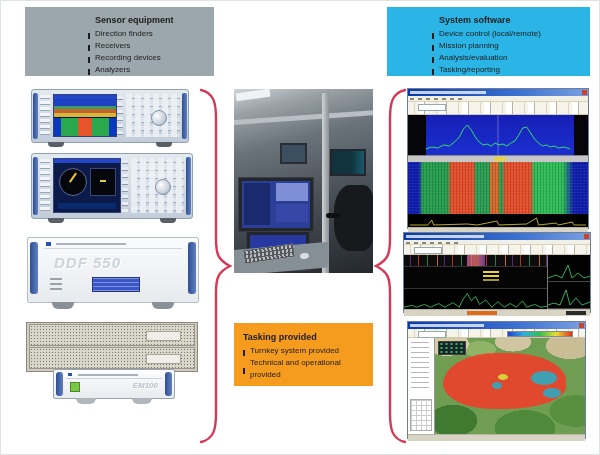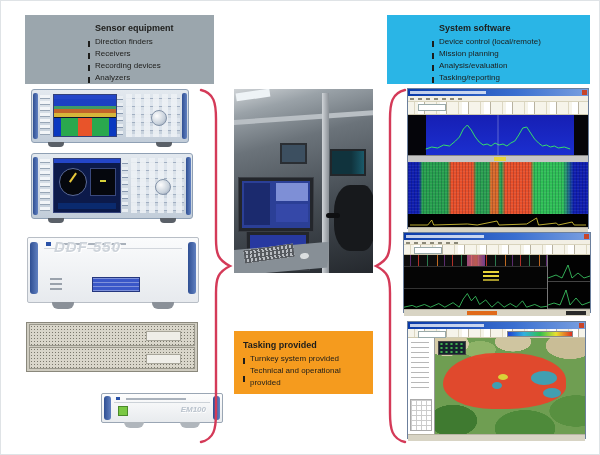--- a/index.html
+++ b/index.html
@@ -4,21 +4,21 @@
 <style>
   :root{
     --sensor-box-bg:#9ba6ad; --software-box-bg:#2ab5e6; --services-box-bg:#f59b1e;
     --brace:#d43a58; --text:#1d1d1b; --page-bg:#ffffff;
   }
   html,body{margin:0;padding:0;background:#fff;}
   .page{position:relative;width:598px;height:453px;border:1px solid #dfe3e6;background:var(--page-bg);
         font-family:"Liberation Sans",sans-serif;color:var(--text);overflow:hidden;}
 
   
-  .infobox{position:absolute;box-sizing:border-box;margin-top:8px;}
+  .infobox{position:absolute;box-sizing:border-box;}
   .box-sensor{left:24px;top:6px;width:189px;height:69px;background:var(--sensor-box-bg);}
   .box-software{left:386px;top:6px;width:203px;height:69px;background:var(--software-box-bg);}
   .box-services{left:233px;top:322px;width:139px;height:63px;background:var(--services-box-bg);}
   .box-inner{padding-top:8px;}
   .box-sensor .box-inner{margin-left:62px;}
   .box-software .box-inner{margin-left:44px;}
   .box-services .box-inner{margin-left:8px;padding-top:9px;}
   .box-title{font-size:9px;font-weight:bold;margin:0 0 3px 8px;}
   .box-list{list-style:none;margin:0;padding:0;}
   .box-list li{display:flex;align-items:center;font-size:8px;line-height:12px;}
@@ -67,34 +67,34 @@
       background:linear-gradient(#fafbfc,#e7eaee);border:1px solid #b8bec6;}
   .ddf::before,.ddf::after{content:"";position:absolute;bottom:-7px;width:22px;height:7px;background:#8a9098;
       border-radius:0 0 6px 6px;}
   .ddf::before{left:14%;} .ddf::after{right:14%;}
   .ddf-hdl{position:absolute;top:4px;bottom:8px;width:8px;border-radius:3px;
       background:linear-gradient(90deg,#2f4f93,#6080c0);}
   .ddf-hdl.l{left:2px}.ddf-hdl.r{right:2px}
   .ddf-top{position:absolute;left:16px;right:16px;top:3px;height:7px;border-bottom:1px solid #d2d6dc;}
   .ddf-top::before{content:"";position:absolute;left:2px;top:1px;width:5px;height:4px;background:#2a52a8;}
   .ddf-top::after{content:"";position:absolute;left:12px;top:2px;width:70px;height:2px;background:#aab2bc;}
-  .ddf-lbl{position:absolute;left:26px;top:0;font-size:15px;font-weight:bold;font-style:italic;
+  .ddf-lbl{position:absolute;left:26px;top:16px;font-size:15px;font-weight:bold;font-style:italic;
       letter-spacing:1px;color:#cdd3da;text-shadow:1px 1px 0 #ffffff;}
   .ddf-leds{position:absolute;left:22px;bottom:9px;width:12px;height:15px;
       background-image:repeating-linear-gradient(#9aa2ac 0 2px,transparent 2px 5px);}
   .ddf-lcd{position:absolute;left:64px;bottom:10px;width:46px;height:13px;background:#3a57c8;border:1px solid #24367e;
       background-image:linear-gradient(rgba(255,255,255,.35) 1px,transparent 1px);background-size:6px 4px;}
 
   .rack{position:absolute;left:25px;top:321px;width:170px;height:48px;background:#cfccc0;border:1px solid #8a887c;}
   .rack-u{position:relative;height:20px;margin:1px 2px;background-color:#d9d6ca;border:1px solid #9a988c;
       background-image:radial-gradient(#7a786c 0.7px,transparent 1px);background-size:3px 3px;}
   .rack-u::after{content:"";position:absolute;right:8%;top:30%;width:20%;height:38%;background:#efeee8;border:1px solid #a8a69a;}
 
-  .em{position:absolute;left:52px;top:392px;width:120px;height:28px;border-radius:2px;
-      background:linear-gradient(#fdfdfd,#e8ebee);border:1px solid #9aa6b4;margin-left:48px;}
+  .em{position:absolute;left:52px;top:368px;width:120px;height:28px;border-radius:2px;
+      background:linear-gradient(#fdfdfd,#e8ebee);border:1px solid #9aa6b4;}
   .em::before,.em::after{content:"";position:absolute;bottom:-6px;width:20px;height:6px;background:#b0b6bc;
       border-radius:0 0 8px 8px;}
   .em::before{left:18%;} .em::after{right:18%;}
   .em-hdl{position:absolute;top:2px;bottom:2px;width:7px;border-radius:3px;
       background:linear-gradient(90deg,#2f4f93,#6080c0);}
   .em-hdl.l{left:2px}.em-hdl.r{right:2px}
   .em-top{position:absolute;left:12px;right:12px;top:2px;height:6px;border-bottom:1px solid #ccd2d8;}
   .em-top::before{content:"";position:absolute;left:2px;top:1px;width:4px;height:3px;background:#2a52a8;}
   .em-top::after{content:"";position:absolute;left:12px;top:2px;width:60px;height:2px;background:#aab2bc;}
   .em-btn{position:absolute;left:16px;top:12px;width:8px;height:8px;background:#7ac843;border:1px solid #4a8a2a;}

